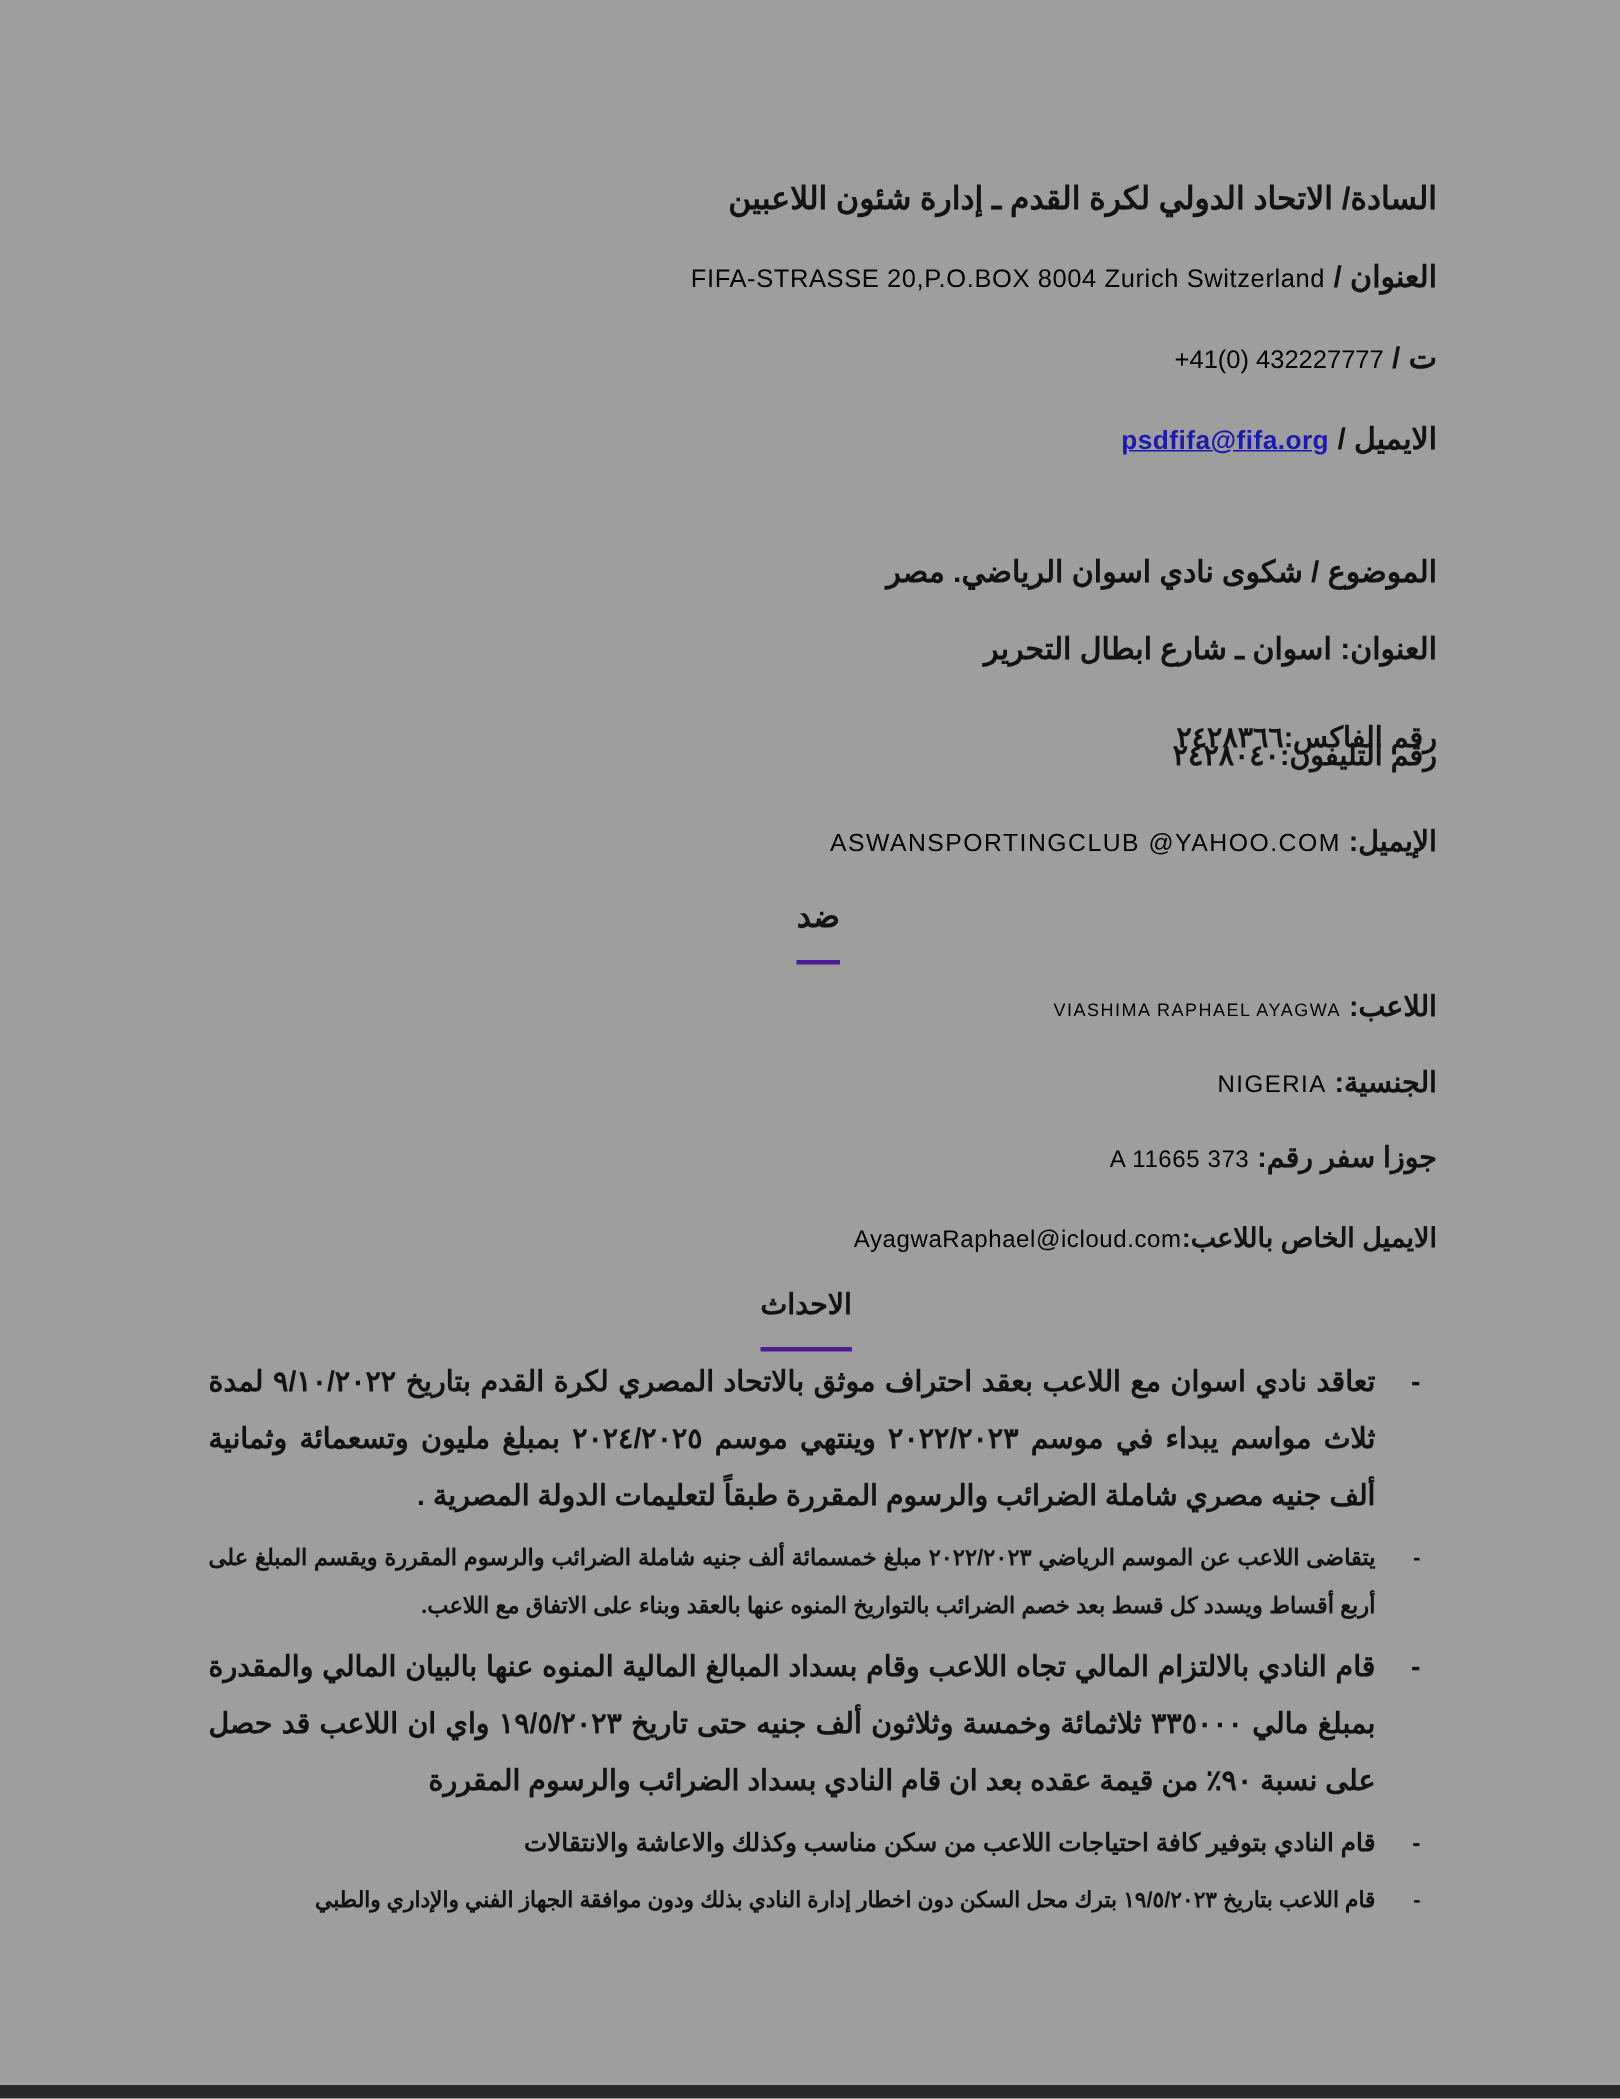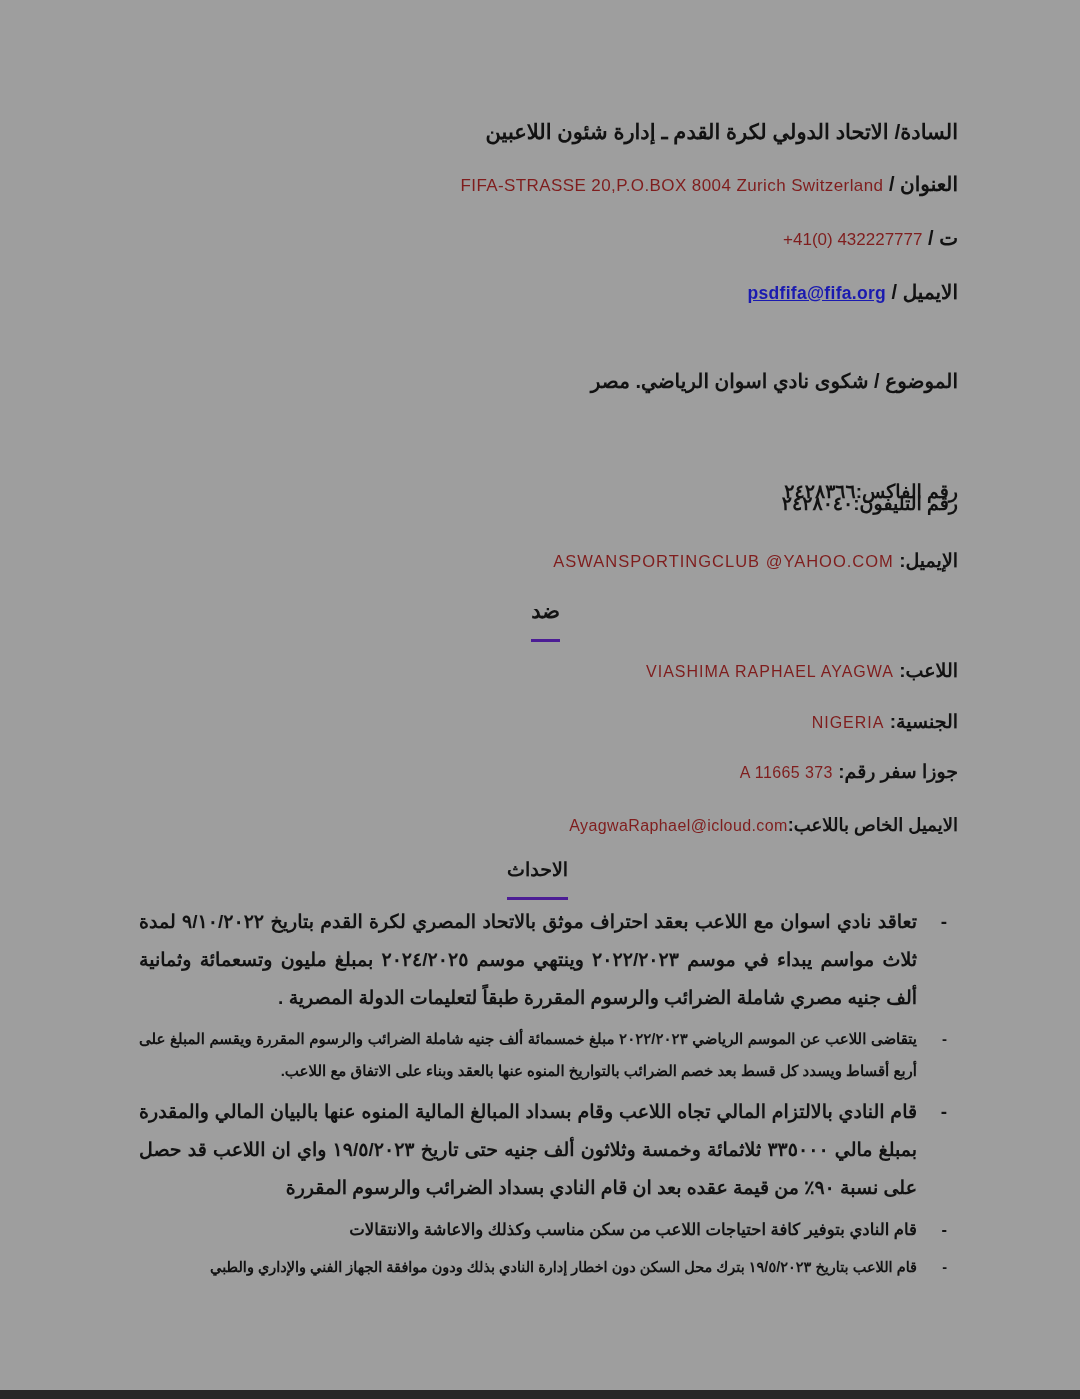--- a/index.html
+++ b/index.html
@@ -7,42 +7,42 @@
     position:relative;
     width:1080px;height:1399px;
     background:#9e9e9e;
     overflow:hidden;
     direction:rtl;
     font-family:Liberation Sans, sans-serif;
     color:#121212;
   }
   .line{position:absolute;white-space:nowrap;font-weight:bold;}
   .lbl{font-weight:bold;}
-  .latin{direction:ltr;unicode-bidi:isolate;font-weight:normal;letter-spacing:.4px;color:#7f1d1d;}
+  .latin{direction:ltr;unicode-bidi:isolate;font-weight:normal;letter-spacing:.4px;color:#000000;}
   .latin.caps{letter-spacing:1px;}
   a.maillink{color:#1a1ab0;font-weight:bold;text-decoration:underline;letter-spacing:.3px;}
   .underlined{display:inline-block;border-bottom:3px solid #4c1d95;padding-bottom:16px;}
 
   
   #l-recipient-title{top:120px;right:122px;font-size:21px;}
   #l-recipient-address{top:172px;right:122px;font-size:20px;}
   #l-recipient-address .latin{font-size:17px;}
   #l-recipient-phone{top:226px;right:122px;font-size:20px;}
   #l-recipient-phone .latin{font-size:17px;}
   #l-recipient-email{top:280px;right:122px;font-size:20px;}
   #l-recipient-email a{font-size:17.5px;}
   #l-subject{top:369px;right:122px;font-size:20px;}
   #l-club-address{top:420px;right:122px;font-size:20px;}
   #l-club-phone{top:462px;right:122px;font-size:19px;margin-top:30px;}
   #l-club-fax{top:480px;right:122px;font-size:19px;}
   #l-club-email{top:549px;right:122px;font-size:19px;}
   #l-club-email .latin{font-size:16.5px;}
   #l-versus{top:599px;right:520px;font-size:21px;}
   #l-player{top:659px;right:122px;font-size:19px;}
-  #l-player .latin{font-size:16px;}
+  #l-player .latin{font-size:12px;}
   #l-nationality{top:710px;right:122px;font-size:19px;}
   #l-nationality .latin{font-size:16px;}
   #l-passport{top:760px;right:122px;font-size:19px;}
   #l-passport .latin{font-size:16px;}
   #l-player-email{top:814px;right:122px;font-size:18px;}
   #l-player-email .latin{font-size:16px;}
   #l-events-heading{top:858px;right:512px;font-size:19px;}
 
   
   #events-list{position:absolute;top:903px;right:133px;left:106px;}
@@ -77,20 +77,23 @@
 
   <div class="line" id="l-recipient-email">
     <span class="lbl">الايميل /</span>
     <a class="maillink" dir="ltr" href="#">psdfifa@fifa.org</a>
   </div>
 
   <div class="line" id="l-subject">
     <span>الموضوع / شكوى نادي اسوان الرياضي. مصر</span>
   </div>
 
+  <div class="line" id="l-club-address">
+    <span>العنوان: اسوان ـ شارع ابطال التحرير</span>
+  </div>
 
   <div class="line" id="l-club-phone">
     <span>رقم التليفون:٢٤٢٨٠٤٠</span>
   </div>
 
   <div class="line" id="l-club-fax">
     <span>رقم الفاكس:٢٤٢٨٣٦٦</span>
   </div>
 
   <div class="line" id="l-club-email">

